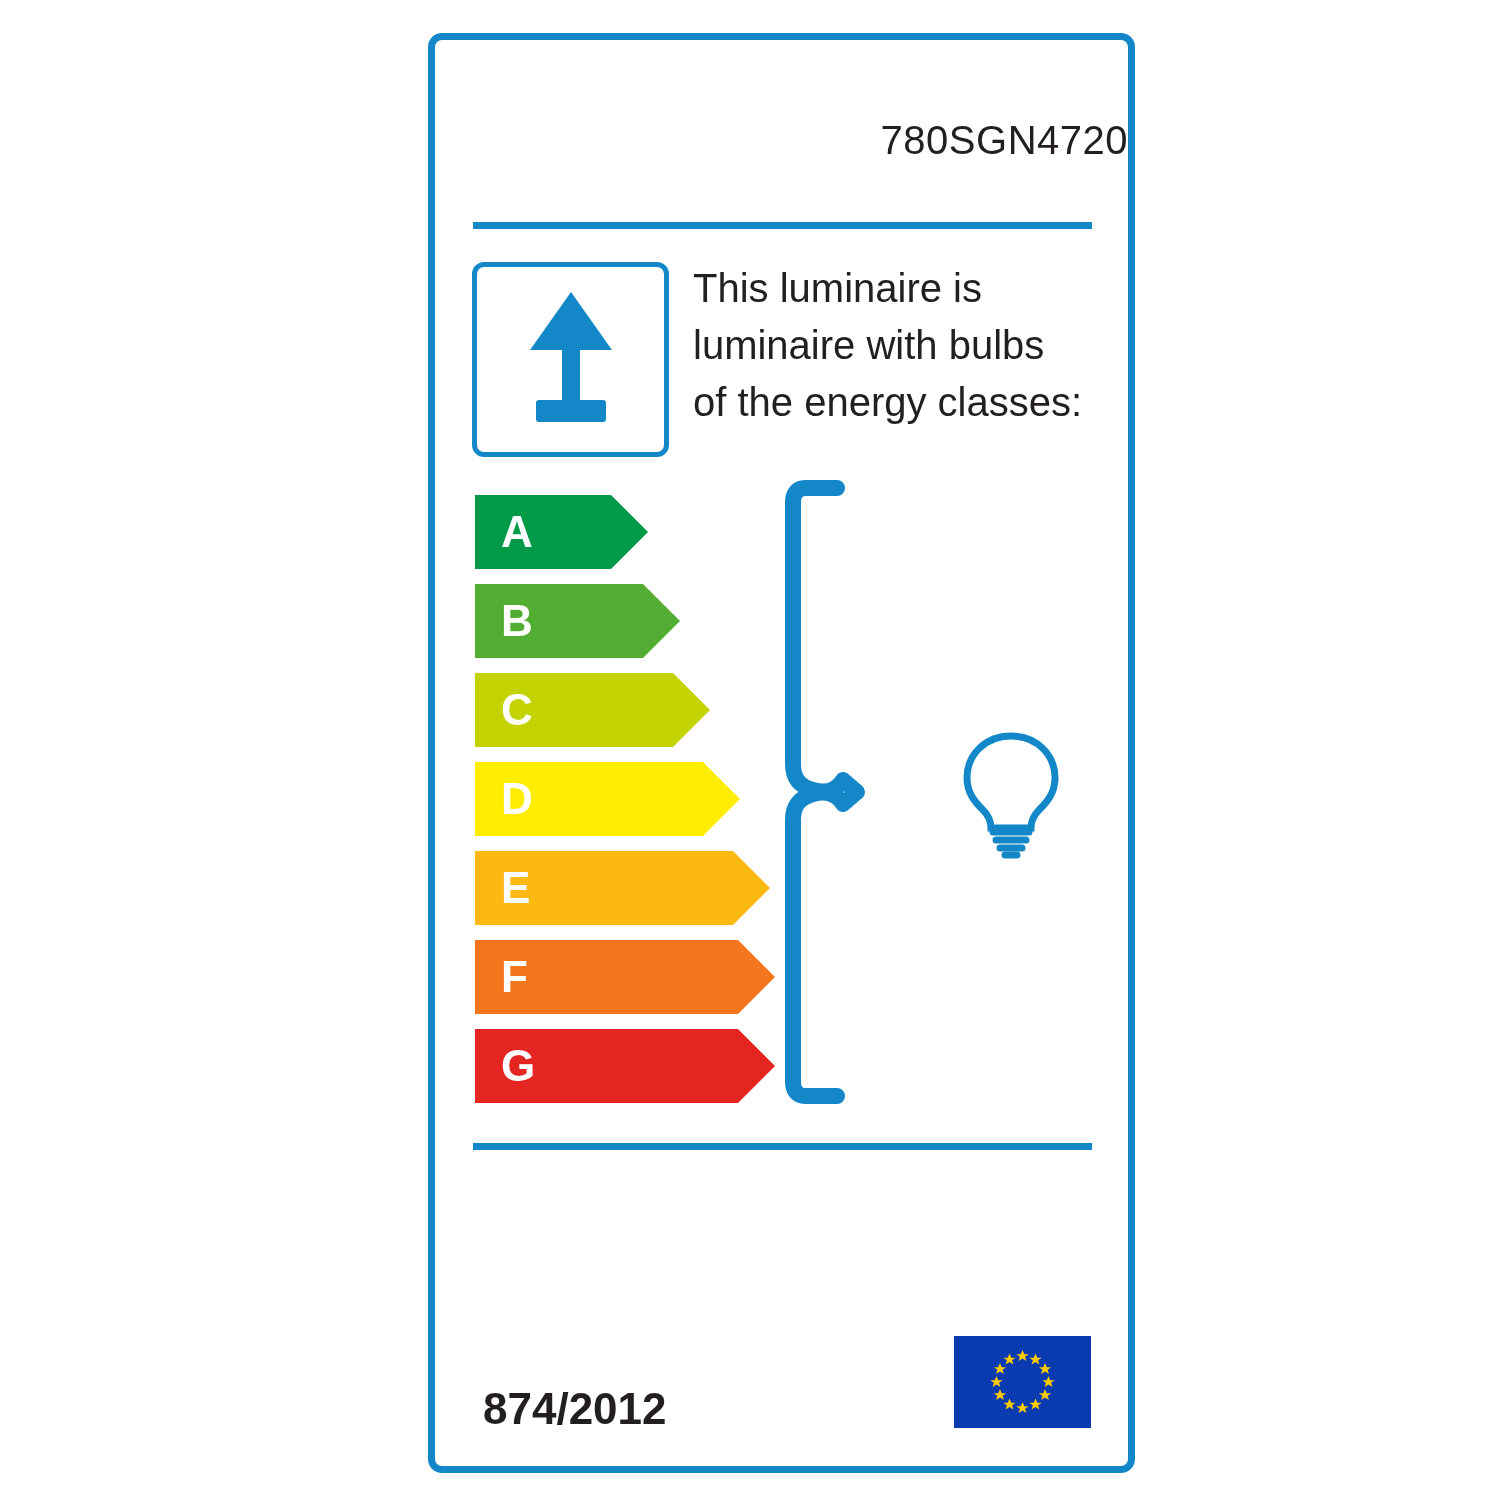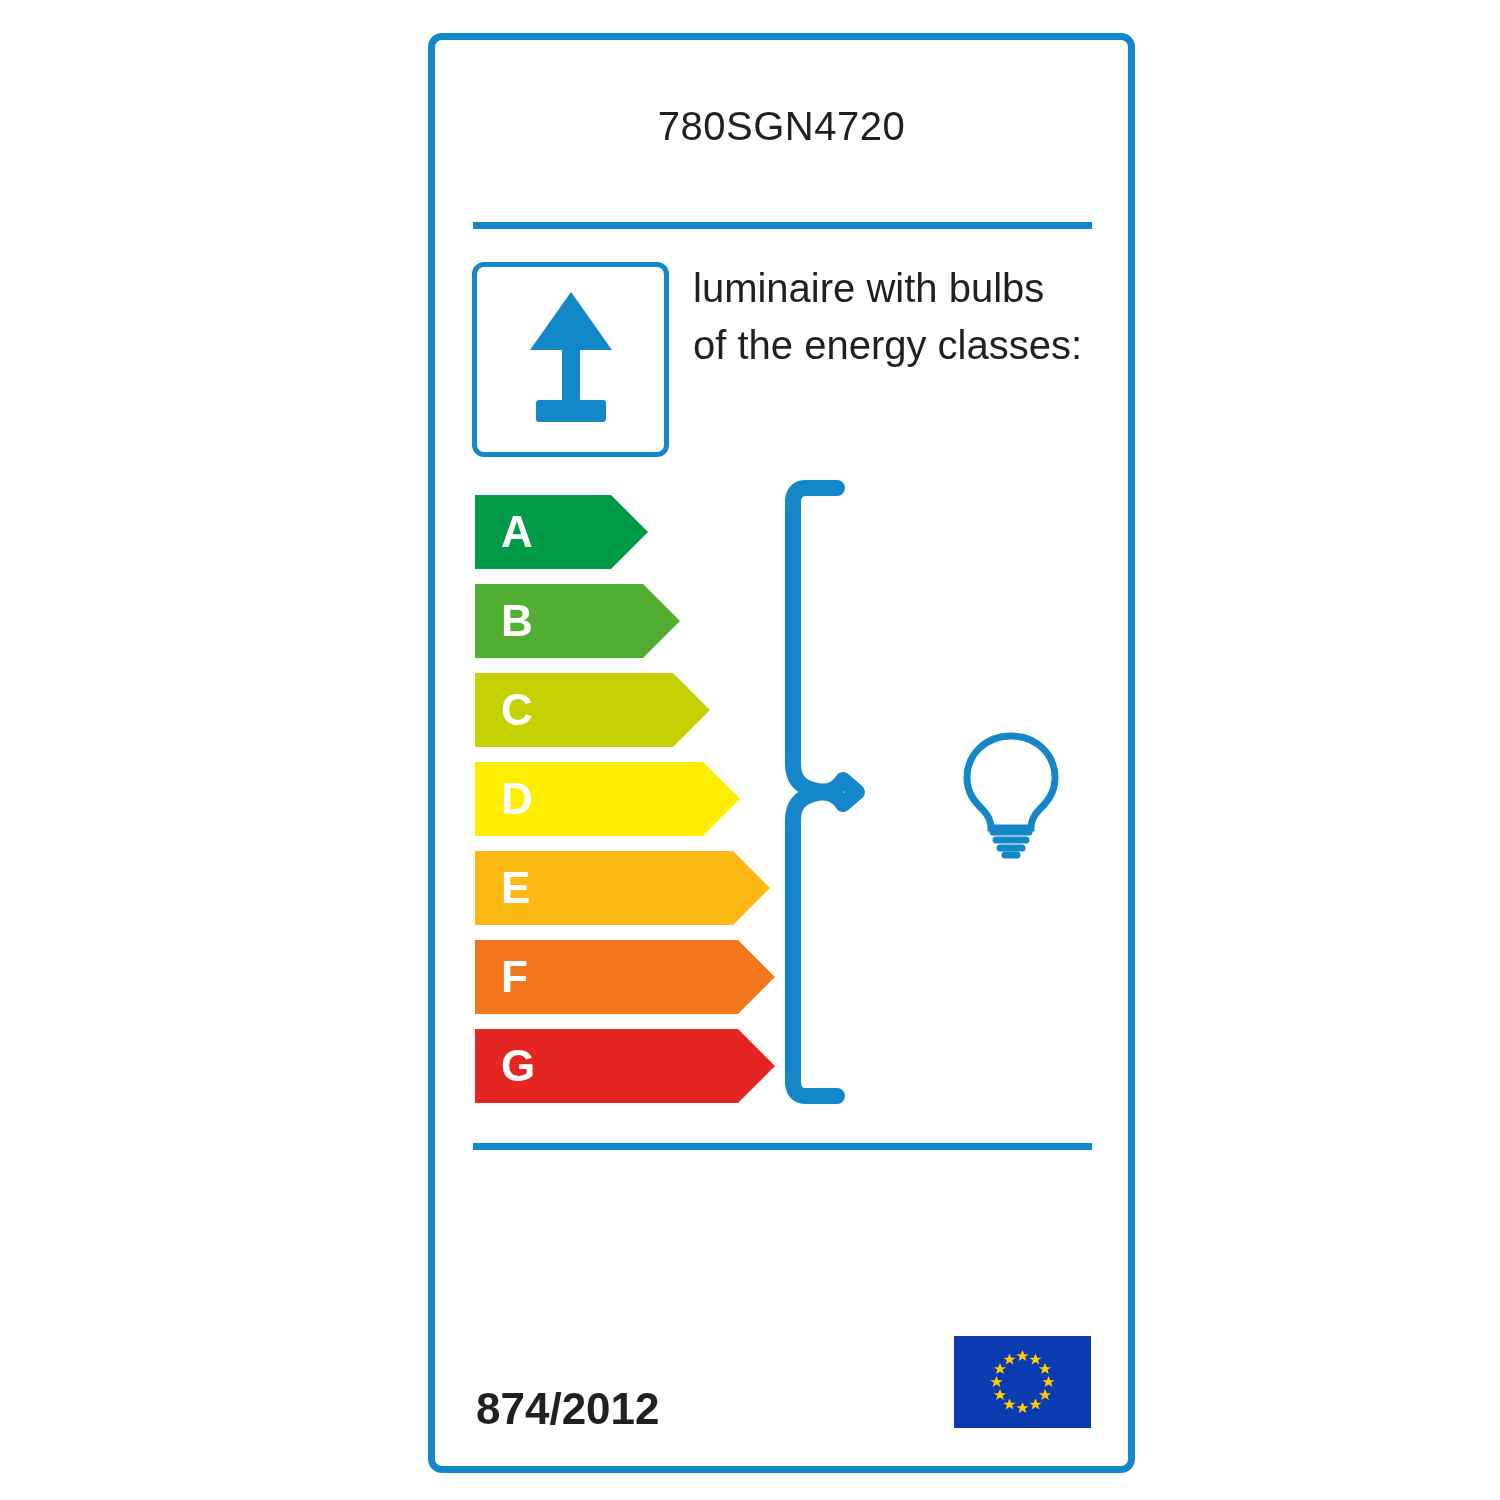--- a/index.html
+++ b/index.html
@@ -25,23 +25,23 @@
     width: 707px;
     height: 1440px;
     border: 7px solid #1387c8;
     border-radius: 14px;
     background: #ffffff;
   }
   
   .model-code {
     position: absolute;
     left: 0;
-    top: 64px;
+    top: 78px;
     width: 100%;
-    text-align: center;
+    text-align: right;
     font-size: 40px;
     color: #231f20;
     letter-spacing: 0.5px;
   }
   
   .hrule {
     position: absolute;
     left: 38px;
     width: 619px;
     height: 7px;
@@ -126,21 +126,21 @@
   }
   .bulb-wrap {
     position: absolute;
     left: 520px;
     top: 690px;
   }
 
   
   .regulation {
     position: absolute;
-    left: 41px;
+    left: 48px;
     bottom: 32px;
     font-size: 44px;
     font-weight: bold;
     color: #231f20;
   }
 
   
   .eu-flag {
     position: absolute;
     right: 37px;
@@ -166,20 +166,21 @@
       <span class="lum-icon">
         <svg width="118" height="140" viewBox="0 0 118 140" xmlns="http://www.w3.org/2000/svg">
           <path d="M59 4 L100 62 L18 62 Z" fill="#1387c8"></path>
           <rect x="50" y="62" width="18" height="56" fill="#1387c8"></rect>
           <rect x="24" y="112" width="70" height="22" rx="3" fill="#1387c8"></rect>
         </svg>
       </span>
     </div>
 
     <div class="header-text">
+      <div>This luminaire is</div>
       <div>luminaire with bulbs</div>
       <div>of the energy classes:</div>
     </div>
 
     <div class="classes">
       <div class="class-row">
         <div class="arrow">
           <div class="body" style="width:136px;background:#009a49;">
             <span class="letter">A</span>
           </div>

